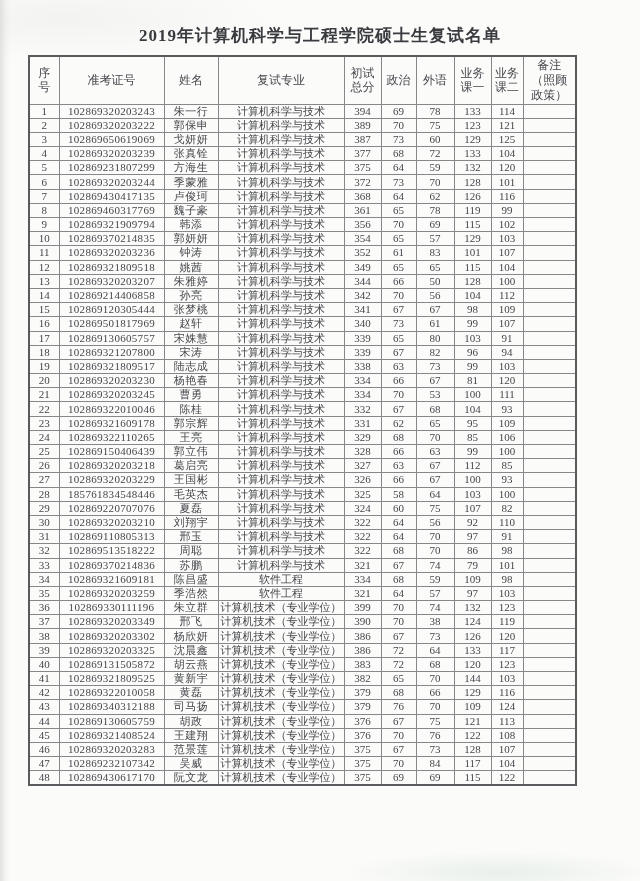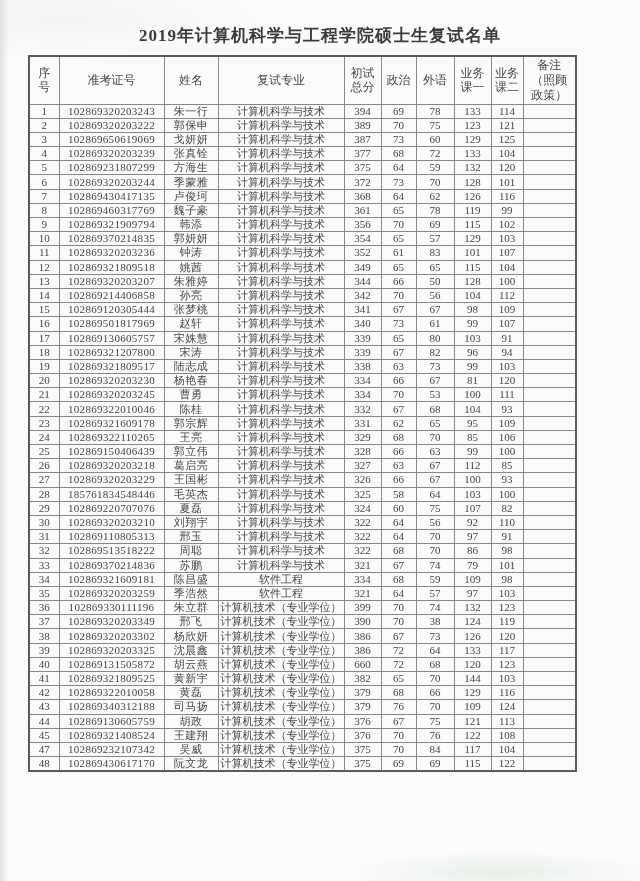--- a/index.html
+++ b/index.html
@@ -570,21 +570,21 @@
     <td class="c-for">64</td>
     <td class="c-b1">133</td>
     <td class="c-b2">117</td>
     <td class="c-rem"></td>
   </tr>
       <tr>
     <td class="c-seq">40</td>
     <td class="c-id">102869131505872</td>
     <td class="c-name">胡云燕</td>
     <td class="c-major">计算机技术（专业学位）</td>
-    <td class="c-total">660</td>
+    <td class="c-total">383</td>
     <td class="c-pol">72</td>
     <td class="c-for">68</td>
     <td class="c-b1">120</td>
     <td class="c-b2">123</td>
     <td class="c-rem"></td>
   </tr>
       <tr>
     <td class="c-seq">41</td>
     <td class="c-id">102869321809525</td>
     <td class="c-name">黄新宇</td>
@@ -638,20 +638,32 @@
     <td class="c-name">王建翔</td>
     <td class="c-major">计算机技术（专业学位）</td>
     <td class="c-total">376</td>
     <td class="c-pol">70</td>
     <td class="c-for">76</td>
     <td class="c-b1">122</td>
     <td class="c-b2">108</td>
     <td class="c-rem"></td>
   </tr>
       <tr>
+    <td class="c-seq">46</td>
+    <td class="c-id">102869320203283</td>
+    <td class="c-name">范景莲</td>
+    <td class="c-major">计算机技术（专业学位）</td>
+    <td class="c-total">375</td>
+    <td class="c-pol">67</td>
+    <td class="c-for">73</td>
+    <td class="c-b1">128</td>
+    <td class="c-b2">107</td>
+    <td class="c-rem"></td>
+  </tr>
+      <tr>
     <td class="c-seq">47</td>
     <td class="c-id">102869232107342</td>
     <td class="c-name">吴威</td>
     <td class="c-major">计算机技术（专业学位）</td>
     <td class="c-total">375</td>
     <td class="c-pol">70</td>
     <td class="c-for">84</td>
     <td class="c-b1">117</td>
     <td class="c-b2">104</td>
     <td class="c-rem"></td>

